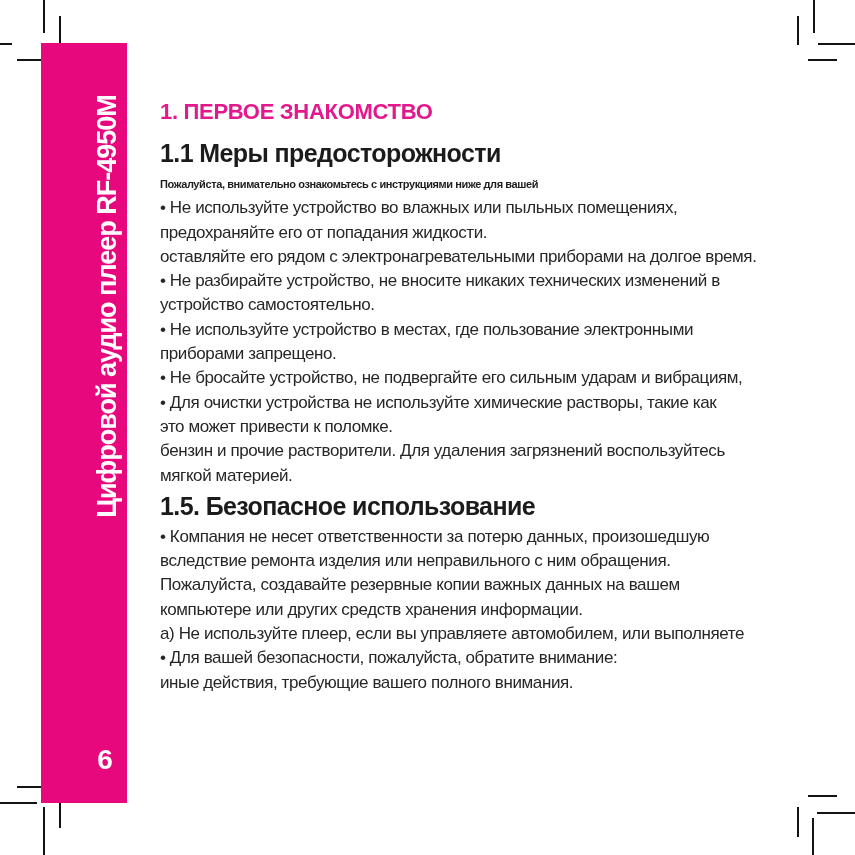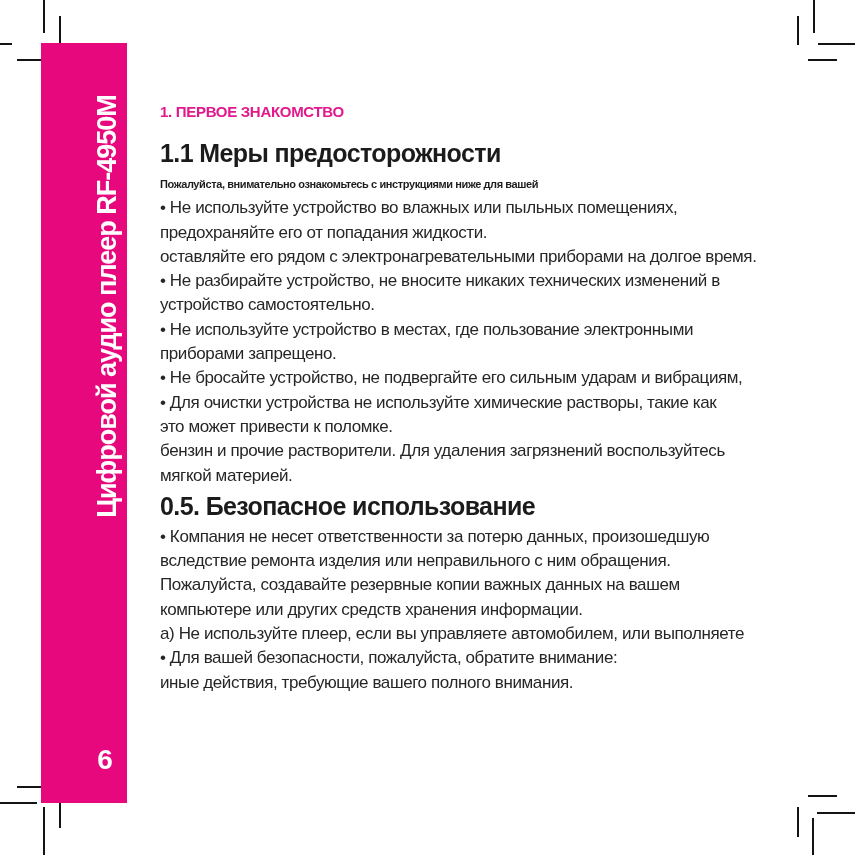--- a/index.html
+++ b/index.html
@@ -38,21 +38,21 @@
   
   .content{
     position:absolute;left:160px;top:100px;width:665px;
     color:var(--ink);
   }
   .block{margin:0;}
   .line{white-space:nowrap;}
 
   .block.title{
     color:var(--title-pink);font-weight:bold;
-    font-size:15px;letter-spacing:-0.3px;
+    font-size:22px;letter-spacing:-0.3px;
     margin:0 0 18px 0;
   }
   .block.title .line{line-height:23px;}
 
   .block.subtitle{
     color:#1b1b1b;font-weight:bold;
     font-size:25px;letter-spacing:-0.6px;
     margin:6px 0 7px 0;
   }
   .block.subtitle .line{line-height:24px;}
@@ -117,21 +117,21 @@
         <div class="line">устройство самостоятельно.</div>
         <div class="line">• Не используйте устройство в местах, где пользование электронными</div>
         <div class="line">приборами запрещено.</div>
         <div class="line">• Не бросайте устройство, не подвергайте его сильным ударам и вибрациям,</div>
         <div class="line">• Для очистки устройства не используйте химические растворы, такие как</div>
         <div class="line">это может привести к поломке.</div>
         <div class="line">бензин и прочие растворители. Для удаления загрязнений воспользуйтесь</div>
         <div class="line">мягкой материей.</div>
       </div>
       <div class="block subtitle">
-        <div class="line">0.5. Безопасное использование</div>
+        <div class="line">1.5. Безопасное использование</div>
       </div>
       <div class="block body">
         <div class="line">• Компания не несет ответственности за потерю данных, произошедшую</div>
         <div class="line">вследствие ремонта изделия или неправильного с ним обращения.</div>
         <div class="line">Пожалуйста, создавайте резервные копии важных данных на вашем</div>
         <div class="line">компьютере или других средств хранения информации.</div>
         <div class="line">а) Не используйте плеер, если вы управляете автомобилем, или выполняете</div>
         <div class="line">• Для вашей безопасности, пожалуйста, обратите внимание:</div>
         <div class="line">иные действия, требующие вашего полного внимания.</div>
       </div>

